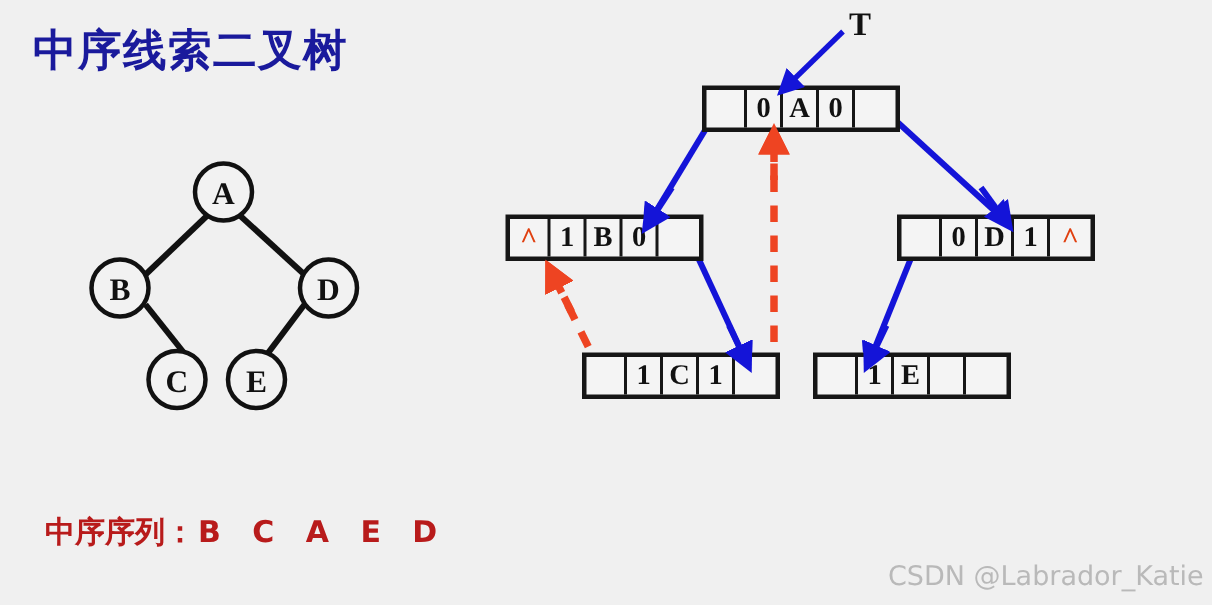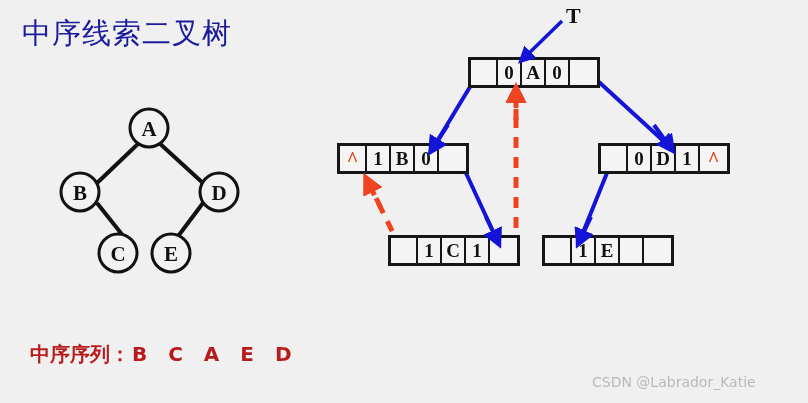--- a/index.html
+++ b/index.html
@@ -16,21 +16,21 @@
     overflow: hidden;
     font-family: "Liberation Serif", "DejaVu Serif", serif;
   }
 
   
   #title {
     position: absolute;
     left: 22px;
     top: 14px;
     font-family: "DejaVu Sans", "Liberation Sans", sans-serif;
-    font-weight: normal;
+    font-weight: bold;
     font-size: 29px;
     letter-spacing: 1px;
     color: #1a1a9c;
     white-space: nowrap;
   }
   #inorder-line {
     position: absolute;
     left: 30px;
     top: 341px;
     font-family: "DejaVu Sans", "Liberation Sans", sans-serif;
@@ -41,21 +41,21 @@
   }
   #inorder-line .seq {
     letter-spacing: 7px;
     margin-left: 2px;
   }
   #watermark {
     position: absolute;
     left: 592px;
     top: 374px;
     font-family: "DejaVu Sans", "Liberation Sans", sans-serif;
-    font-size: 14px;
+    font-size: 18px;
     color: #b9b9b9;
     white-space: nowrap;
   }
 
   
   #tree-svg {
     position: absolute;
     left: 40px;
     top: 100px;
   }

